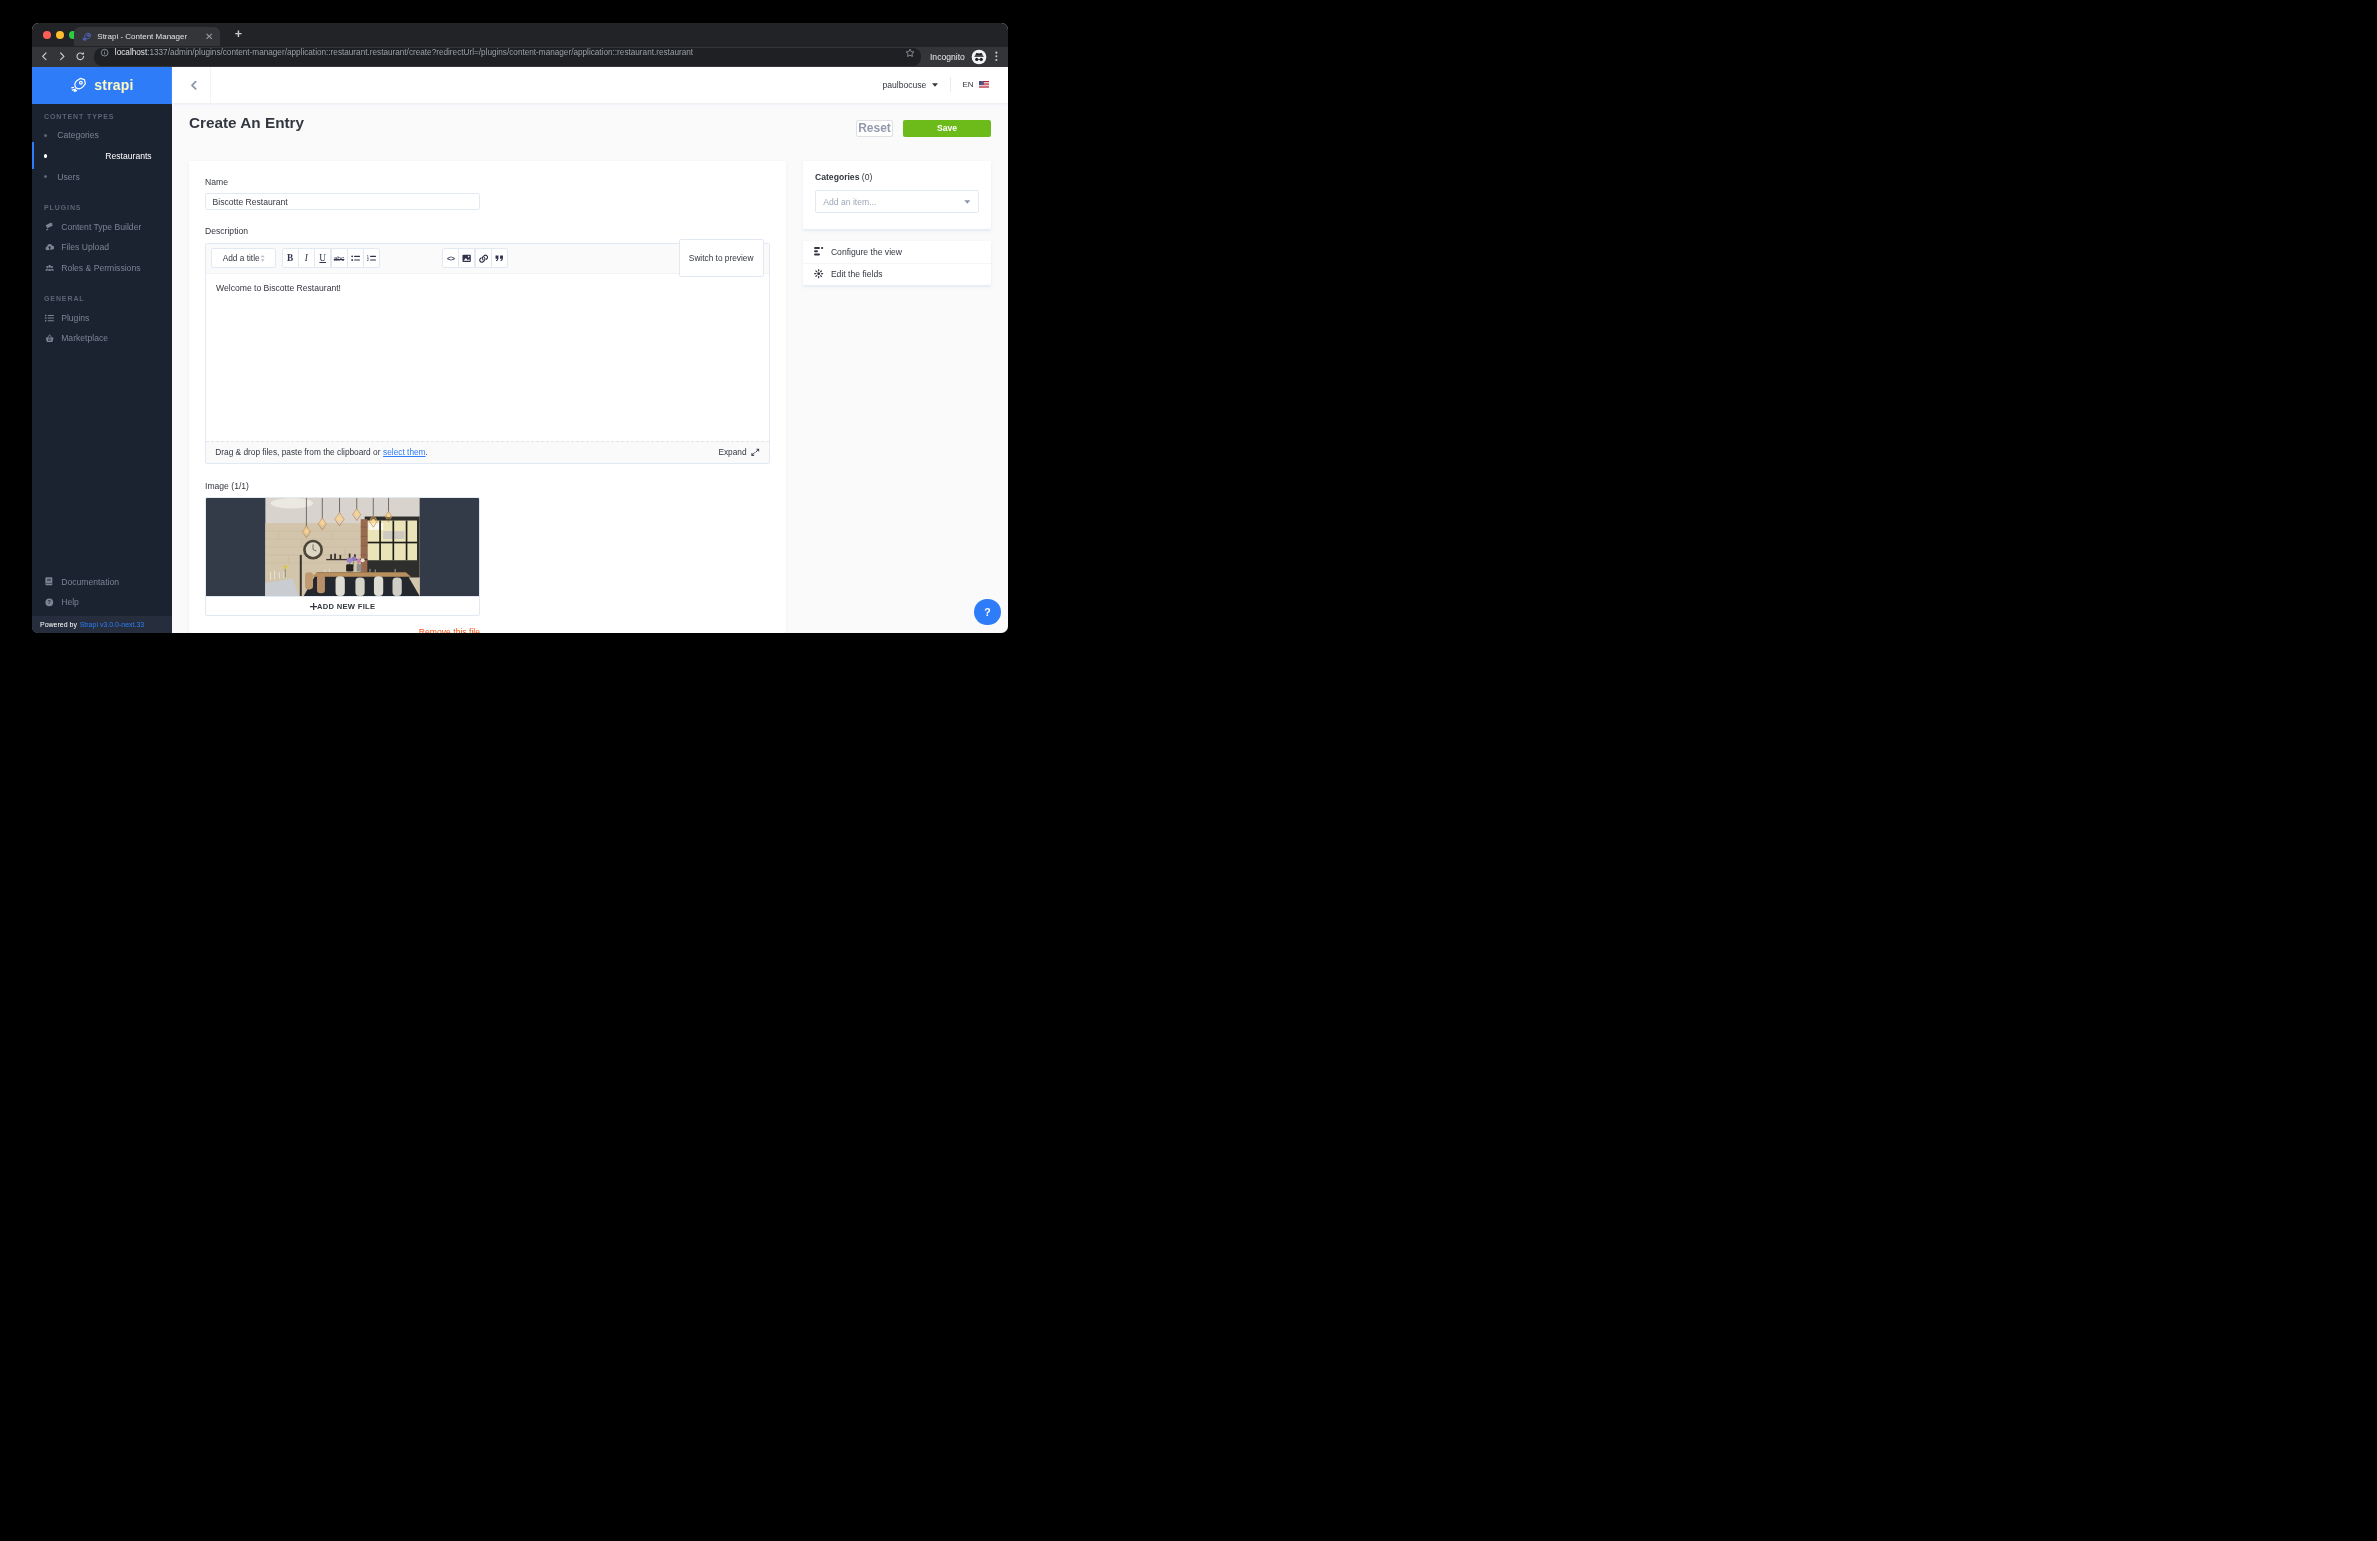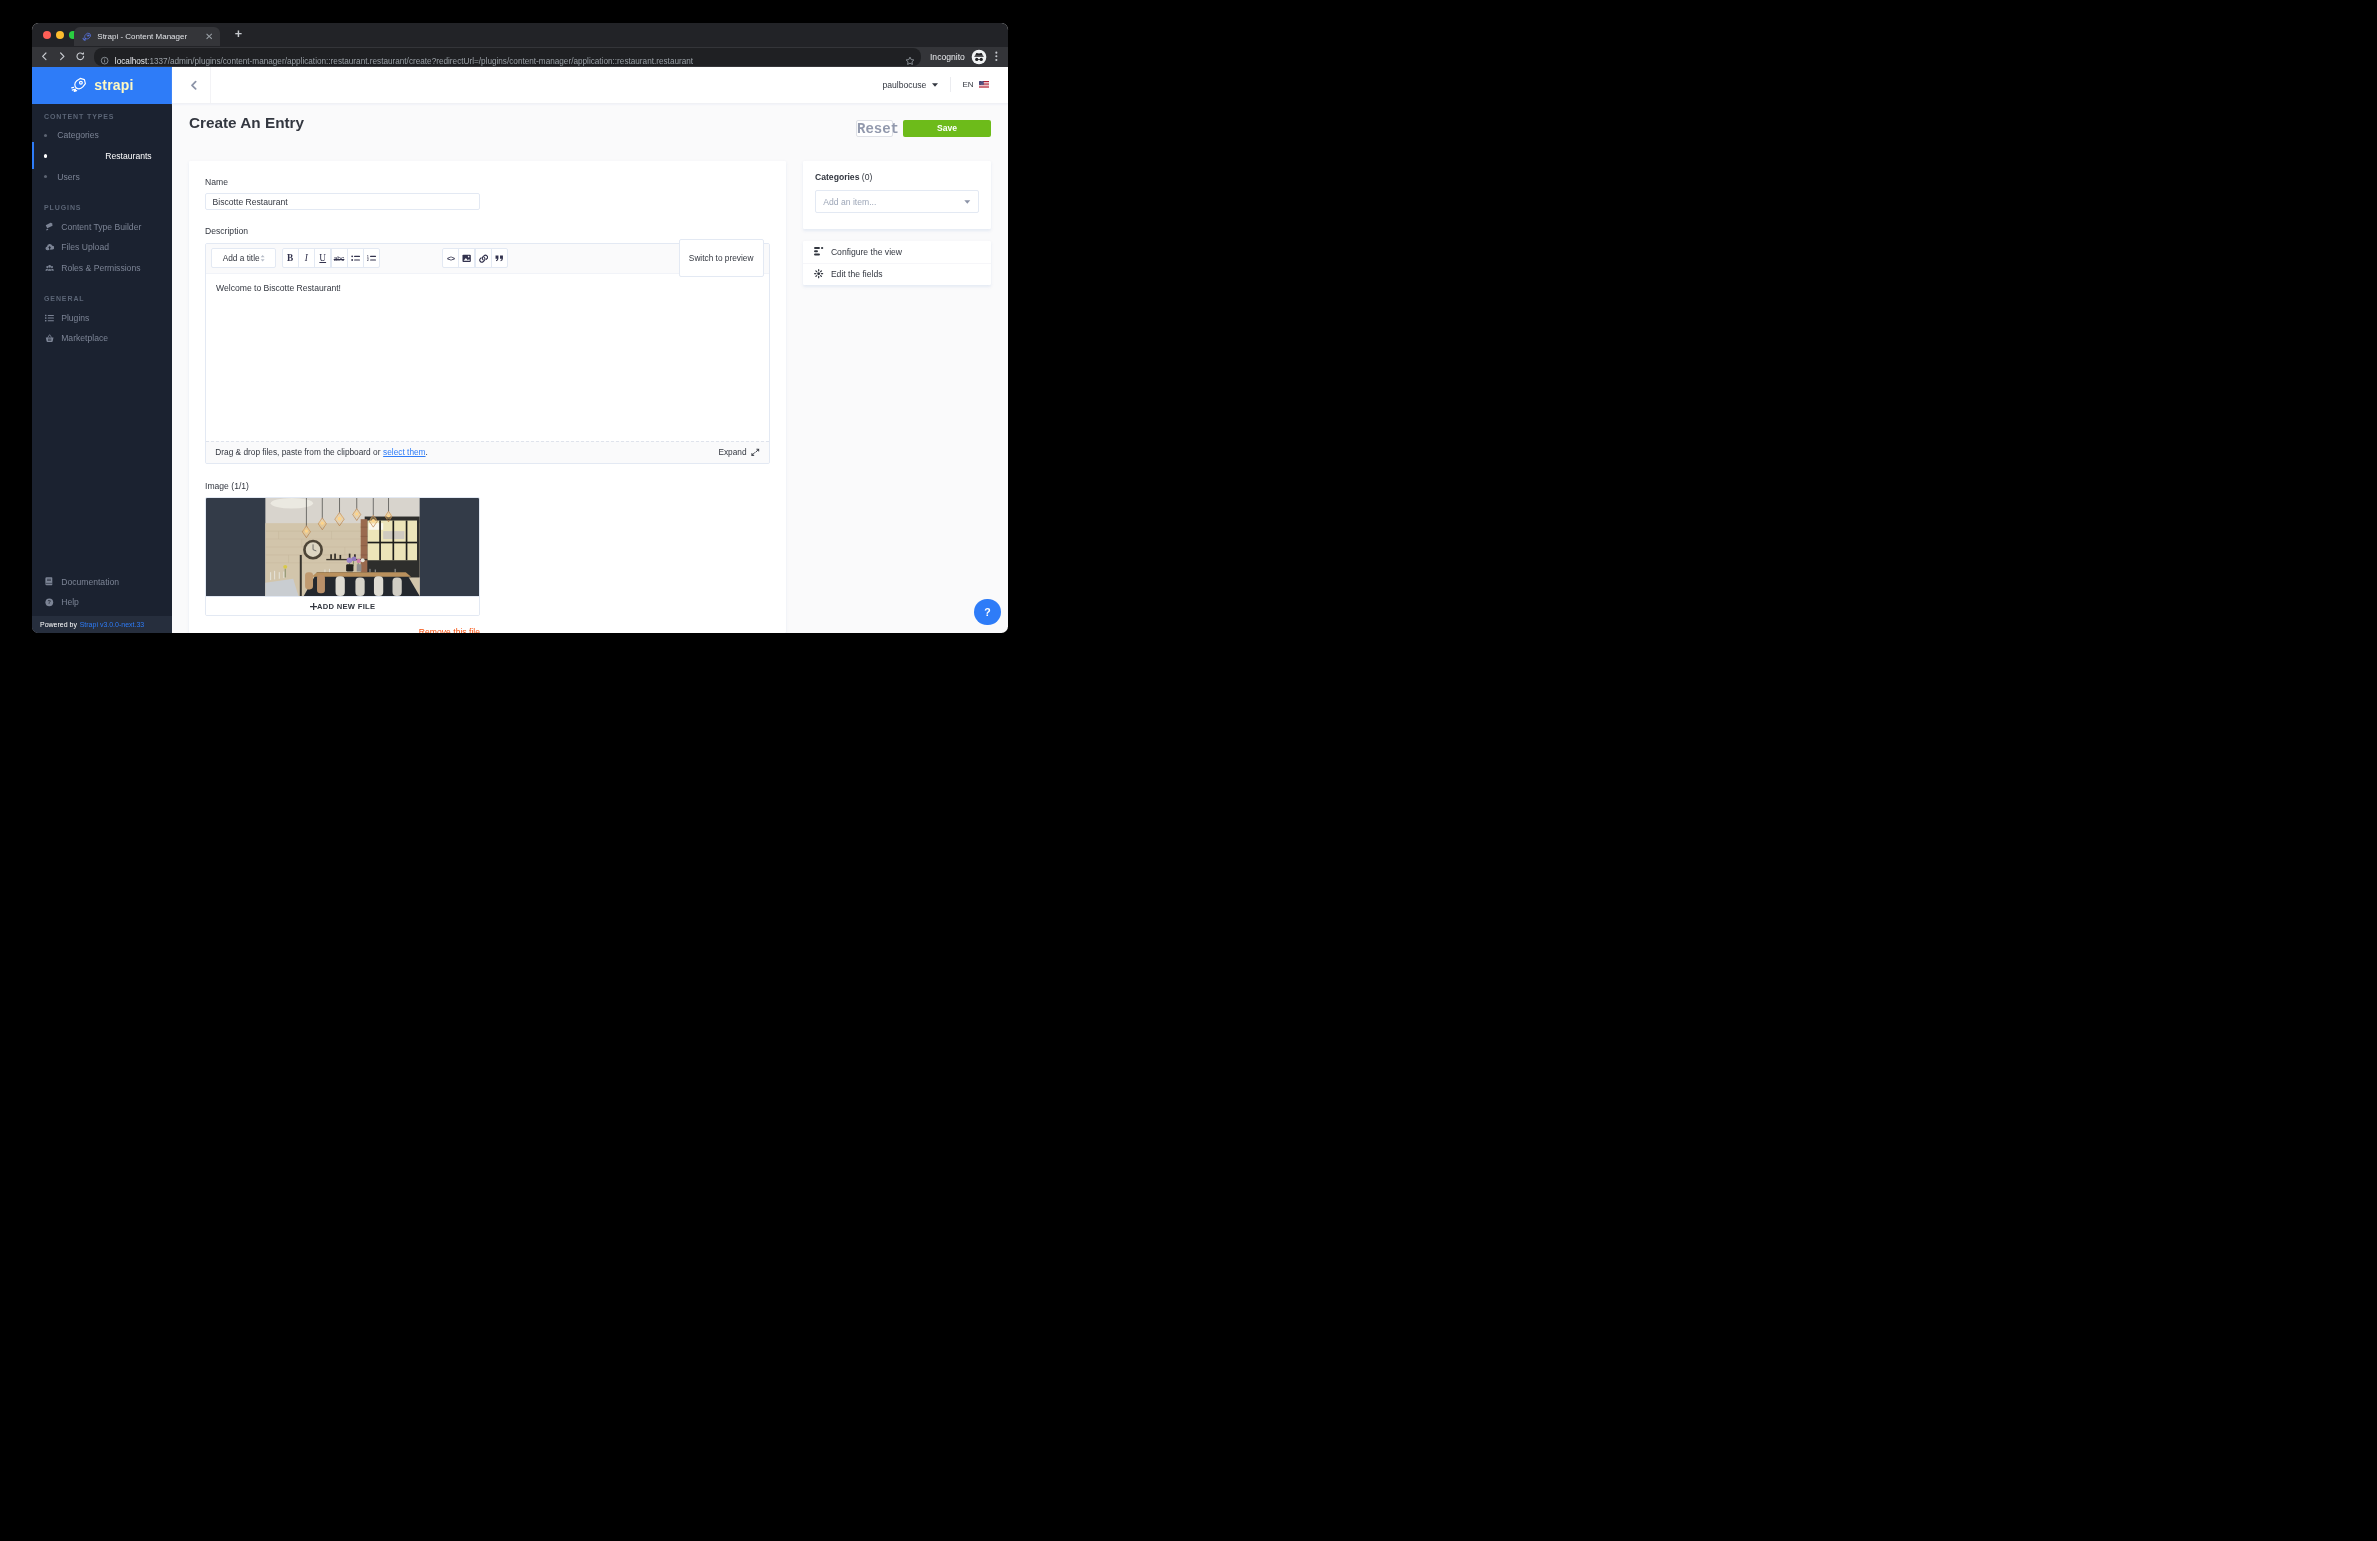--- a/index.html
+++ b/index.html
@@ -9,21 +9,21 @@
   
   .tabstrip { position:absolute; left:0; top:0; right:0; height:24px; background:#222327; }
   .tl { position:absolute; top:8.6px; width:8px; height:8px; border-radius:50%; }
   .tl.red{ left:10.6px; background:#ff5f57; } .tl.yellow{ left:24px; background:#febc2e; } .tl.green{ left:37px; background:#2ace41; }
   .tab { position:absolute; left:42px; top:4.6px; width:146px; height:19px; background:#343539; border-radius:6px 6px 0 0; display:flex; align-items:center; }
   .tab-title { font-size:8px; color:#dfe1e5; margin-left:5.3px; white-space:nowrap; overflow:hidden; flex:1; }
   .tab-close { color:#9aa0a6; font-size:10px; margin:0 6.6px 0 4px; line-height:1; }
   .newtab { position:absolute; left:198px; top:3.3px; color:#c6c9ce; font-size:12.6px; font-weight:bold; width:17px; height:17px; text-align:center; line-height:17px; }
   .toolbar { position:absolute; left:0; top:24px; right:0; height:20px; background:#343539; display:flex; align-items:center; }
   .navbtn { margin-left:7.3px; display:flex; align-items:center; }
-  .urlpill { margin-left:8px; width:827px; height:18px; background:#1f2023; border-radius:8px; display:flex; align-items:flex-end; }
+  .urlpill { margin-left:8px; width:827px; height:18px; background:#1f2023; border-radius:8px; display:flex; align-items:flex-start; }
   .url-text { margin-left:5.3px; font-size:8.2px; color:#9aa0a6; white-space:nowrap; overflow:hidden; flex:1; }
   .url-text .host { color:#e8eaed; }
   .incog-label { margin-left:9.3px; font-size:8.6px; color:#e8eaed; }
   .badge { margin-left:6.6px; display:flex; }
   .menu-dots { margin-left:8px; display:flex; }
 
   
   .app { position:absolute; left:0; top:44px; right:0; bottom:0; }
 
   
@@ -46,21 +46,21 @@
   .backbtn { position:absolute; left:12px; top:9.3px; width:18.6px; height:18.6px; display:flex; align-items:center; justify-content:center; cursor:pointer; }
   .hdr-div1 { position:absolute; left:38px; top:0; bottom:0; width:0.7px; background:#f3f3f6; }
   .hdr-right { position:absolute; right:18.6px; top:0; height:100%; display:flex; align-items:center;justify-content:flex-end; }
   .user { font-size:8.6px; color:#333740; display:flex; align-items:center; gap:5.3px; cursor:pointer; }
   .hdr-div2 { width:0.7px; height:14.6px; background:#ebecf0; margin:0 12px; }
   .locale { font-size:8px; color:#333740; display:flex; align-items:center; gap:5.3px; cursor:pointer; }
 
   
   .content { position:absolute; left:140px; right:0; top:37px; bottom:0; overflow:hidden; }
   .page-title { position:absolute; left:17px; top:10.6px; font-size:15.3px; font-weight:600; color:#333740; }
-  .btn-reset { position:absolute; left:684px; top:16px; width:37px; height:17px; background:#fff; border:0.7px solid #dee0e6; border-radius:2px; font-size:14px; color:#9299ad; font-weight:600; cursor:pointer;font-family:Liberation Mono, monospace; }
+  .btn-reset { position:absolute; left:684px; top:16px; width:37px; height:17px; background:#fff; border:0.7px solid #dee0e6; border-radius:2px; font-size:12px; color:#9299ad; font-weight:600; cursor:pointer; }
   .btn-save { position:absolute; left:731px; top:16px; width:88px; height:17px; background:#6dbb1a; border:none; border-radius:2px; font-size:8.6px; color:#fff; font-weight:600; cursor:pointer; }
 
   .form-card { position:absolute; left:17px; top:57px; width:597px; height:472px; background:#fff; border-radius:1.3px; box-shadow:0 1.3px 2.7px rgba(227,233,243,.9); padding:13.3px 16px; }
   .flabel { display:block; font-size:8.6px; color:#333740; font-weight:500; margin:2.7px 0 6.6px; }
   .text-input { width:275px; height:17px; border:0.7px solid #e3e9f3; border-radius:2px; padding:0 6.6px; font-size:8.6px; color:#333740; font-family:"Liberation Sans",sans-serif; outline:none; }
   .desc-block { margin-top:16px; }
   .editor { width:565px; border:0.7px solid #e3e9f3; border-radius:2px; }
   .ed-toolbar { height:30px; background:#fafafb; border-bottom:0.7px solid #f1f3f8; border-radius:2px 2px 0 0; display:flex; align-items:center; padding:0 5.3px; }
   .title-select { width:65px; height:20px; background:#fff; border:0.7px solid #e3e9f3; border-radius:2px; display:flex; align-items:center; justify-content:center; padding:0 4.6px; font-size:8.3px; color:#333740; cursor:pointer; }
   .btn-group { display:flex; margin-left:5.3px; }

